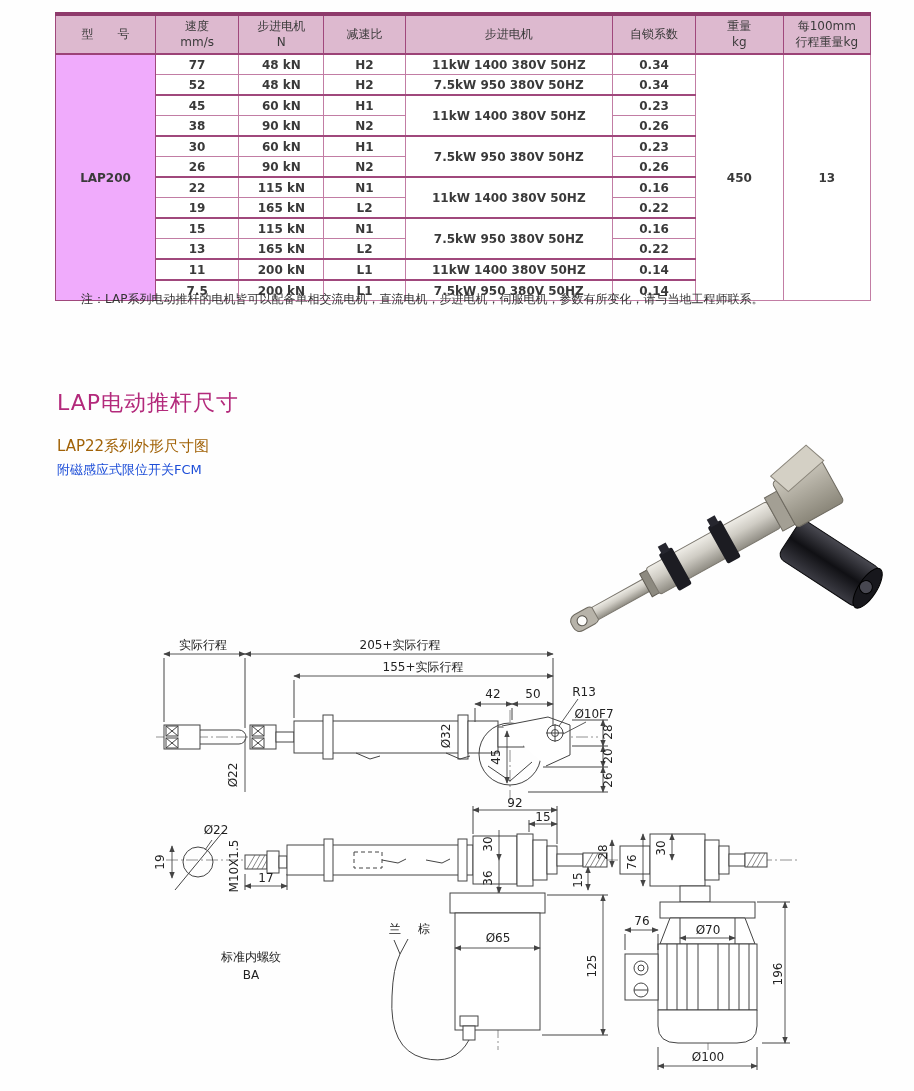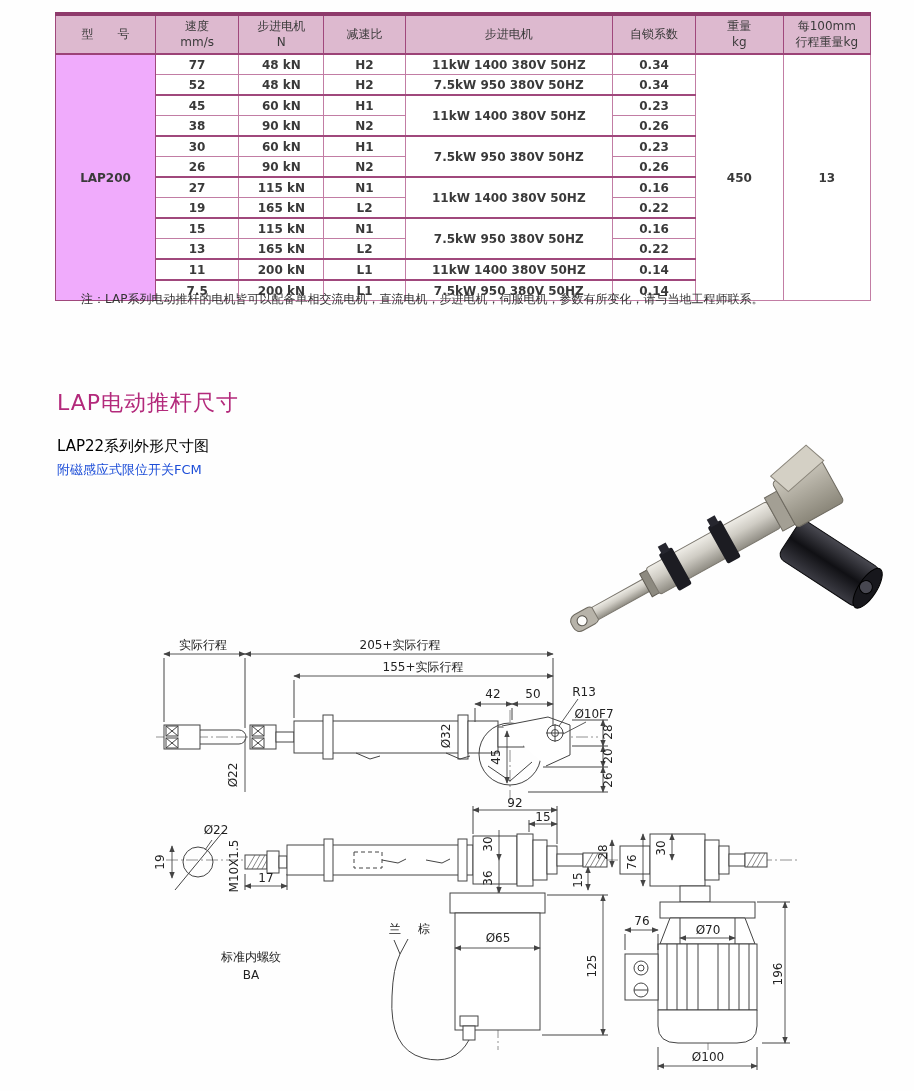--- a/index.html
+++ b/index.html
@@ -17,21 +17,21 @@
   .spec-table tr.gs td{border-top:2px solid #a0487c;}
   .col-model{width:95px}.col-speed{width:79px}.col-load{width:81px}.col-ratio{width:77px}
   .col-motor{width:197px}.col-lock{width:79px}.col-weight{width:83px}.col-per{width:83px}
 
   
   .notes{position:absolute;left:57px;top:290px;width:760px;font-size:12px;color:#333;line-height:1.55;margin-left:24px;}
   .notes .indent{padding-left:24px;}
 
   
   .sec-title{position:absolute;left:57px;top:388px;font-size:22px;font-weight:500;color:#b3297b;letter-spacing:1px;}
-  .sec-sub{position:absolute;left:57px;top:437px;font-size:15px;color:#000000;}
+  .sec-sub{position:absolute;left:57px;top:437px;font-size:15px;color:#a16207;}
   .sec-note{position:absolute;left:57px;top:461px;font-size:13px;color:#1d4ed8;}
 
   
   svg{position:absolute;overflow:visible;}
   svg text{fill:#222;font-size:12px;font-family:"DejaVu Sans","Liberation Sans",sans-serif;text-anchor:middle;}
   .ln{stroke:#444;stroke-width:1;fill:none;}
   .fl{stroke:#444;stroke-width:1;fill:#ffffff;}
   .cl{stroke:#777;stroke-width:0.8;fill:none;stroke-dasharray:12 3 2 3;}
   .dim{stroke:#444;stroke-width:0.9;fill:none;}
   .hatch{stroke:#555;stroke-width:0.7;}
@@ -106,21 +106,21 @@
           <td rowspan="2">7.5kW 950 380V 50HZ</td>
           <td>0.23</td>
         </tr>
         <tr>
           <td>26</td>
           <td>90 kN</td>
           <td>N2</td>
           <td>0.26</td>
         </tr>
         <tr class="gs">
-          <td>27</td>
+          <td>22</td>
           <td>115 kN</td>
           <td>N1</td>
           <td rowspan="2">11kW 1400 380V 50HZ</td>
           <td>0.16</td>
         </tr>
         <tr>
           <td>19</td>
           <td>165 kN</td>
           <td>L2</td>
           <td>0.22</td>

